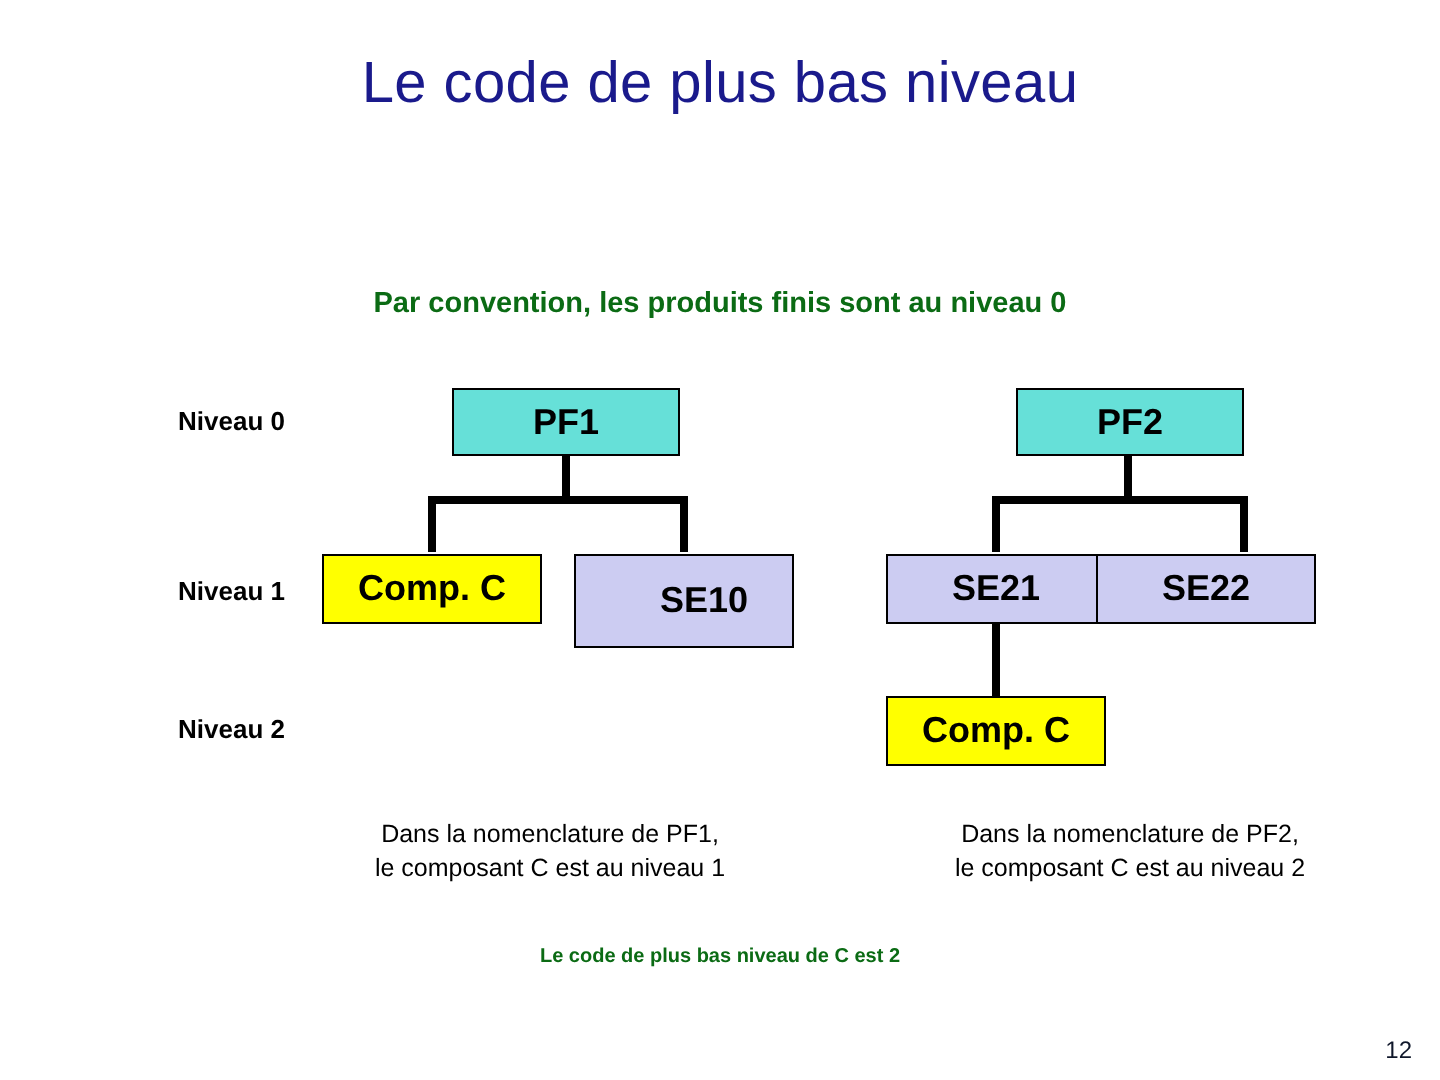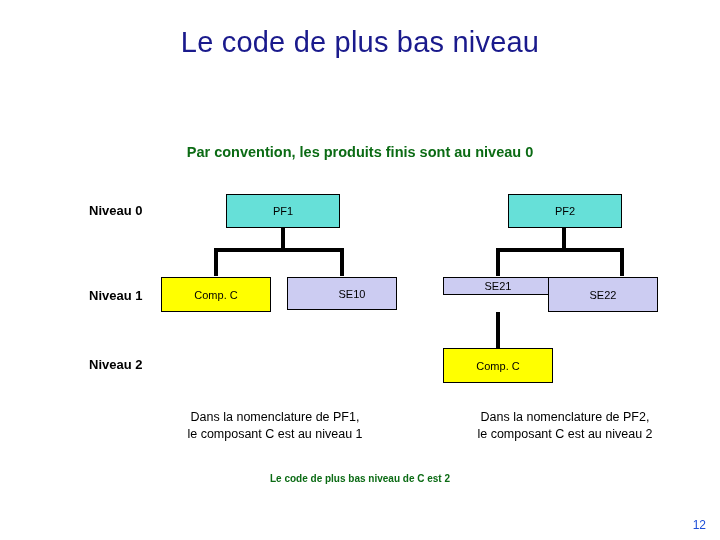--- a/index.html
+++ b/index.html
@@ -45,22 +45,22 @@
     position: absolute;
     font-size: 13px;
     font-weight: bold;
     color: #000000;
     margin-left: 37px;
   }
   .node {
     position: absolute;
     box-sizing: border-box;
     border: 1px solid #000000;
-    font-size: 11px;
-    font-weight: normal;
+    font-size: 18px;
+    font-weight: bold;
     color: #000000;
     display: flex;
     align-items: center;
     justify-content: center;
   }
   .node.cyan { background: #66e0d8; }
   .node.lav  { background: #ccccf2; }
   .node.yel  { background: #ffff00; }
   .line {
     position: absolute;
@@ -81,21 +81,21 @@
     text-align: center;
     font-size: 10px;
     font-weight: bold;
     color: #0b6b14;
   }
   .page-number {
     position: absolute;
     right: 14px;
     bottom: 8px;
     font-size: 12px;
-    color: #1d4ed8;
+    color: #0f172a;
   }
 </style>
 </head>
 <body>
 
 <div class="slide">
 
   <div class="title">Le code de plus bas niveau</div>
 
   <div class="subtitle">Par convention, les produits finis sont au niveau 0</div>
@@ -112,22 +112,22 @@
   <div class="line" style="left:562px; top:228px; width:4px; height:22px;"></div>
   <div class="line" style="left:496px; top:248px; width:128px; height:4px;"></div>
   <div class="line" style="left:496px; top:248px; width:4px; height:28px;"></div>
   <div class="line" style="left:620px; top:248px; width:4px; height:28px;"></div>
   <div class="line" style="left:496px; top:312px; width:4px; height:36px;"></div>
 
   <div class="node cyan" style="left:226px; top:194px; width:114px; height:34px;">PF1</div>
   <div class="node cyan" style="left:508px; top:194px; width:114px; height:34px;">PF2</div>
 
   <div class="node yel" style="left:161px; top:277px; width:110px; height:35px;">Comp. C</div>
-  <div class="node lav" style="left:287px; top:277px; width:110px; height:33px;padding-left:20px;">SE10</div>
-  <div class="node lav" style="left:443px; top:277px; width:110px; height:18px;">SE21</div>
+  <div class="node lav" style="left:287px; top:277px; width:110px; height:47px;padding-left:20px;">SE10</div>
+  <div class="node lav" style="left:443px; top:277px; width:110px; height:35px;">SE21</div>
   <div class="node lav" style="left:548px; top:277px; width:110px; height:35px;">SE22</div>
 
   <div class="node yel" style="left:443px; top:348px; width:110px; height:35px;">Comp. C</div>
 
   <div class="caption" style="left:120px; top:409px; width:310px;">
     <div>Dans la nomenclature de PF1,</div>
     <div>le composant C est au niveau 1</div>
   </div>
   <div class="caption" style="left:420px; top:409px; width:290px;">
     <div>Dans la nomenclature de PF2,</div>

